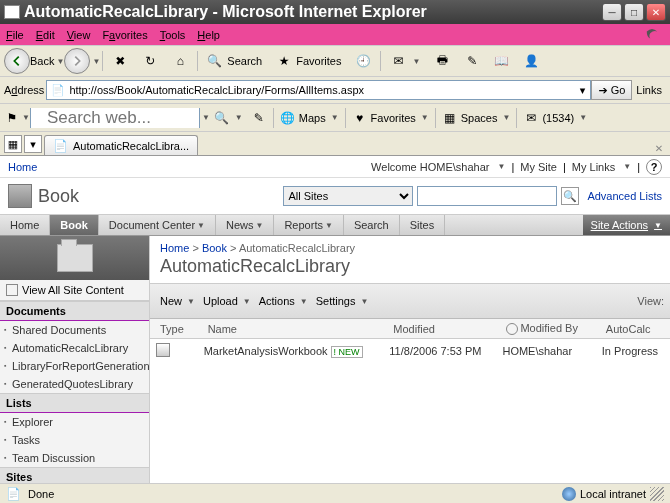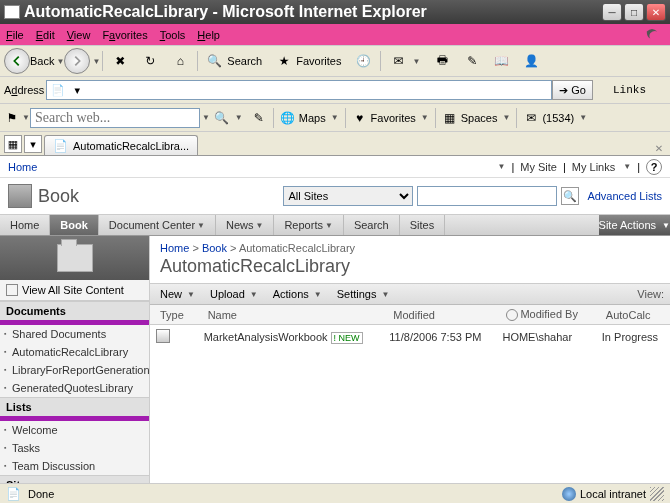--- a/index.html
+++ b/index.html
@@ -31,21 +31,21 @@
 .addrbar { background: #ece9d8; display: flex; align-items: center; padding: 3px 4px; border-bottom: 1px solid #ccc; }
 .addrbar .label { margin-right: 2px; }
 .addr-input-wrap { flex: 1; display: flex; align-items: center; background: #fff; border: 1px solid #7f9db9; height: 20px; }
 .addr-input-wrap .favicon { width: 16px; height: 16px; margin: 0 3px; display: flex; align-items: center; justify-content: center; }
 .addr-input { flex: 1; border: none; outline: none; font-size: 11px; }
 .addr-dd { width: 16px; text-align: center; cursor: pointer; }
 .go-btn { height: 20px; padding: 0 6px; display: flex; align-items: center; gap: 3px; border: 1px solid #999; background: linear-gradient(#fefefe,#e0e0e0); cursor: pointer; }
 
 
 .searchbar .search-input-wrap { display: flex; align-items: center; background: #fff; border: 1px solid #7f9db9; height: 20px; width: 170px; }
-.searchbar input { border: none; outline: none; font-size: 14px; padding-left: 4px; width: 100%; font-family: Liberation Serif, serif; }
+.searchbar input { border: none; outline: none; font-size: 17px; padding-left: 16px; width: 100%; }
 .link-btn { display: inline-flex; align-items: center; gap: 3px; padding: 0 4px; height: 20px; cursor: pointer; }
 
 
 .tabstrip { background: #ece9d8; height: 24px; display: flex; align-items: flex-end; padding: 0 4px; gap: 2px; border-bottom: 1px solid #999; }
 .tabstrip .tab-sq { width: 18px; height: 18px; border: 1px solid #999; background: #fff; display: flex; align-items: center; justify-content: center; margin-bottom: 2px; cursor: pointer; }
 .tabstrip .page-tab { height: 20px; background: linear-gradient(#fdfdfd,#e8e8e8); border: 1px solid #999; border-bottom: none; border-radius: 3px 3px 0 0; display: flex; align-items: center; padding: 0 8px; gap: 4px; font-size: 11px; }
 .tabstrip .close-x { margin-left: auto; width: 14px; height: 14px; display: flex; align-items: center; justify-content: center; cursor: pointer; }
 
 
 .sp-top { display: flex; align-items: center; height: 22px; padding: 0 8px; font-size: 11px; background: #fff; border-bottom: 1px solid #ddd; }
@@ -60,38 +60,38 @@
 .sp-brand .searcharea { margin-left: auto; display: flex; align-items: center; gap: 4px; }
 .sp-brand select, .sp-brand input { font-size: 11px; height: 20px; border: 1px solid #7f9db9; }
 .sp-brand select { width: 130px; }
 .sp-brand input { width: 140px; padding-left: 4px; }
 .sp-brand .magnify { width: 18px; height: 18px; border: 1px solid #999; display: flex; align-items: center; justify-content: center; cursor: pointer; }
 .sp-brand .adv { color: #0033aa; cursor: pointer; margin-left: 4px; }
 
 .sp-nav { height: 22px; background: linear-gradient(#e8e8e8,#d0d0d0); display: flex; align-items: stretch; border-top: 1px solid #ccc; border-bottom: 1px solid #999; }
 .sp-nav .navtab { padding: 0 10px; display: flex; align-items: center; border-right: 1px solid #bbb; cursor: pointer; color: #333; }
 .sp-nav .navtab.active { background: linear-gradient(#888,#666); color: #fff; font-weight: bold; }
-.sp-nav .site-actions { margin-left: auto; background: linear-gradient(#888,#555); color: #fff; padding: 0 0; display: flex; align-items: center; gap: 4px; cursor: pointer; }
+.sp-nav .site-actions { margin-left: auto; background: linear-gradient(#888,#555); color: #fff; padding: 0 8px; display: flex; align-items: center; gap: 4px; cursor: pointer; text-decoration: underline; }
 
 .sp-body { display: flex; height: 258px; }
 .sp-side { width: 150px; background: #f3f3f3; border-right: 1px solid #ccc; overflow: hidden; }
 .sp-side .bigicon { height: 44px; background: linear-gradient(#777,#555); display: flex; align-items: center; justify-content: center; }
 .sp-side .bigicon .foldershape { width: 36px; height: 28px; background: #ddd; border: 1px solid #aaa; position: relative; }
 .sp-side .bigicon .foldershape::before { content: ''; position: absolute; top: -6px; left: 3px; width: 14px; height: 6px; background: #ddd; border: 1px solid #aaa; border-bottom: none; }
 .sp-side .viewall { padding: 4px 6px; border-bottom: 1px solid #ccc; display: flex; align-items: center; cursor: pointer; }
 .sp-side .viewall .recycle { width: 12px; height: 12px; border: 1px solid #888; margin-right: 4px; }
-.sp-side .sec-head { background: #e0e0e0; padding: 3px 6px; font-weight: bold; border-top: 1px solid #ccc; border-bottom: 5px solid #a21caf; }
+.sp-side .sec-head { background: #e0e0e0; padding: 3px 6px; font-weight: bold; border-top: 1px solid #ccc; border-bottom: 1px solid #a21caf; }
 .sp-side .listitem { padding: 3px 6px 3px 12px; cursor: pointer; color: #333; position: relative; }
 .sp-side .listitem::before { content: '▪'; position: absolute; left: 4px; font-size: 7px; top: 5px; color: #666; }
 
 .sp-main { flex: 1; background: #fff; display: flex; flex-direction: column; }
 .sp-crumb { padding: 6px 10px 2px; font-size: 11px; color: #666; }
 .sp-crumb a { color: #0033aa; text-decoration: none; cursor: pointer; }
 .sp-title { padding: 0 10px 6px; font-size: 18px; color: #555; }
-.sp-toolbar { background: linear-gradient(#eee,#dcdcdc); height: 22px; border-top: 1px solid #ccc; border-bottom: 1px solid #bbb; display: flex; align-items: center; padding: 0 6px; gap: 7px; }
+.sp-toolbar { background: linear-gradient(#eee,#dcdcdc); height: 36px; border-top: 1px solid #ccc; border-bottom: 1px solid #bbb; display: flex; align-items: center; padding: 0 6px; gap: 0; }
 .sp-toolbar .menu { display: flex; align-items: center; gap: 3px; cursor: pointer; padding: 0 4px; }
 .sp-toolbar .spacer { flex: 1; }
 .sp-toolbar .viewlbl { color: #555; }
 .sp-toolbar .viewsel { background: #fff; border: 1px solid #999; padding: 1px 18px 1px 6px; position: relative; font-weight: bold; cursor: pointer; }
 .sp-toolbar .viewsel::after { content: '▾'; position: absolute; right: 4px; }
 
 .sp-table { width: 100%; border-collapse: collapse; font-size: 11px; }
 .sp-table th { text-align: left; font-weight: normal; color: #555; background: #f4f4f4; border-bottom: 1px solid #ccc; padding: 3px 10px; }
 .sp-table td { padding: 4px 6px; color: #333; }
 .sp-table .doc-icon { width: 14px; height: 14px; background: linear-gradient(#fff,#ccc); border: 1px solid #888; display: inline-block; }
@@ -185,27 +185,28 @@
     </span>
   <span class="tb-btn">
       <span class="ico">👤</span>
     </span>
 </div>
 
 <div class="addrbar">
   <span class="label">A<u>d</u>dress</span>
   <div class="addr-input-wrap">
     <span class="favicon">📄</span>
+    <input class="addr-input" value="http://oss/Book/AutomaticRecalcLibrary/Forms/AllItems.aspx" style="">
     <span class="addr-dd">▾</span>
   </div>
   <div class="go-btn">
       <span>➔</span>
       <span>Go</span>
     </div>
-  <span style="margin:0 20px;font-family:Liberation Mono, monospace;">Links</span>
+  <span style="margin:0 4px;">Links</span>
 </div>
 
 <div class="toolbar searchbar">
   <span class="ico">⚑</span>
     <span class="dd-arrow">▼</span>
   <div class="search-input-wrap">
     <input placeholder="Search web..." style="">
   </div>
   <span class="dd-arrow">▼</span>
   <span class="link-btn">
@@ -247,20 +248,21 @@
   <div class="page-tab">
     <span class="ico">📄</span>
     <span>AutomaticRecalcLibra...</span>
   </div>
   <div class="close-x" style="font-size:10px;color:#888;">✕</div>
 </div>
 
 <div class="sp-top">
   <span class="home">Home</span>
   <div class="right">
+    <span class="lnk">Welcome HOME\shahar</span>
       <span class="dd-arrow">▼</span>
     <span>|</span>
     <span class="lnk">My Site</span>
     <span>|</span>
     <span class="lnk">My Links</span>
       <span class="dd-arrow">▼</span>
     <span>|</span>
     <span class="help">?</span>
   </div>
 </div>
@@ -296,21 +298,21 @@
         <span class="recycle"></span>
         <span>View All Site Content</span>
       </div>
     <div id="side-sections">
         <div class="sec-head">Documents</div>
         <div class="listitem">Shared Documents</div>
         <div class="listitem">AutomaticRecalcLibrary</div>
         <div class="listitem">LibraryForReportGeneration</div>
         <div class="listitem">GeneratedQuotesLibrary</div>
         <div class="sec-head">Lists</div>
-        <div class="listitem">Welcome</div>
+        <div class="listitem">Explorer</div>
         <div class="listitem">Tasks</div>
         <div class="listitem">Team Discussion</div>
         <div class="sec-head">Sites</div>
       </div>
   </div>
   <div class="sp-main">
     <div class="sp-crumb">
       <a>Home</a> &gt;
       <a>Book</a> &gt;
       <span>AutomaticRecalcLibrary</span>

